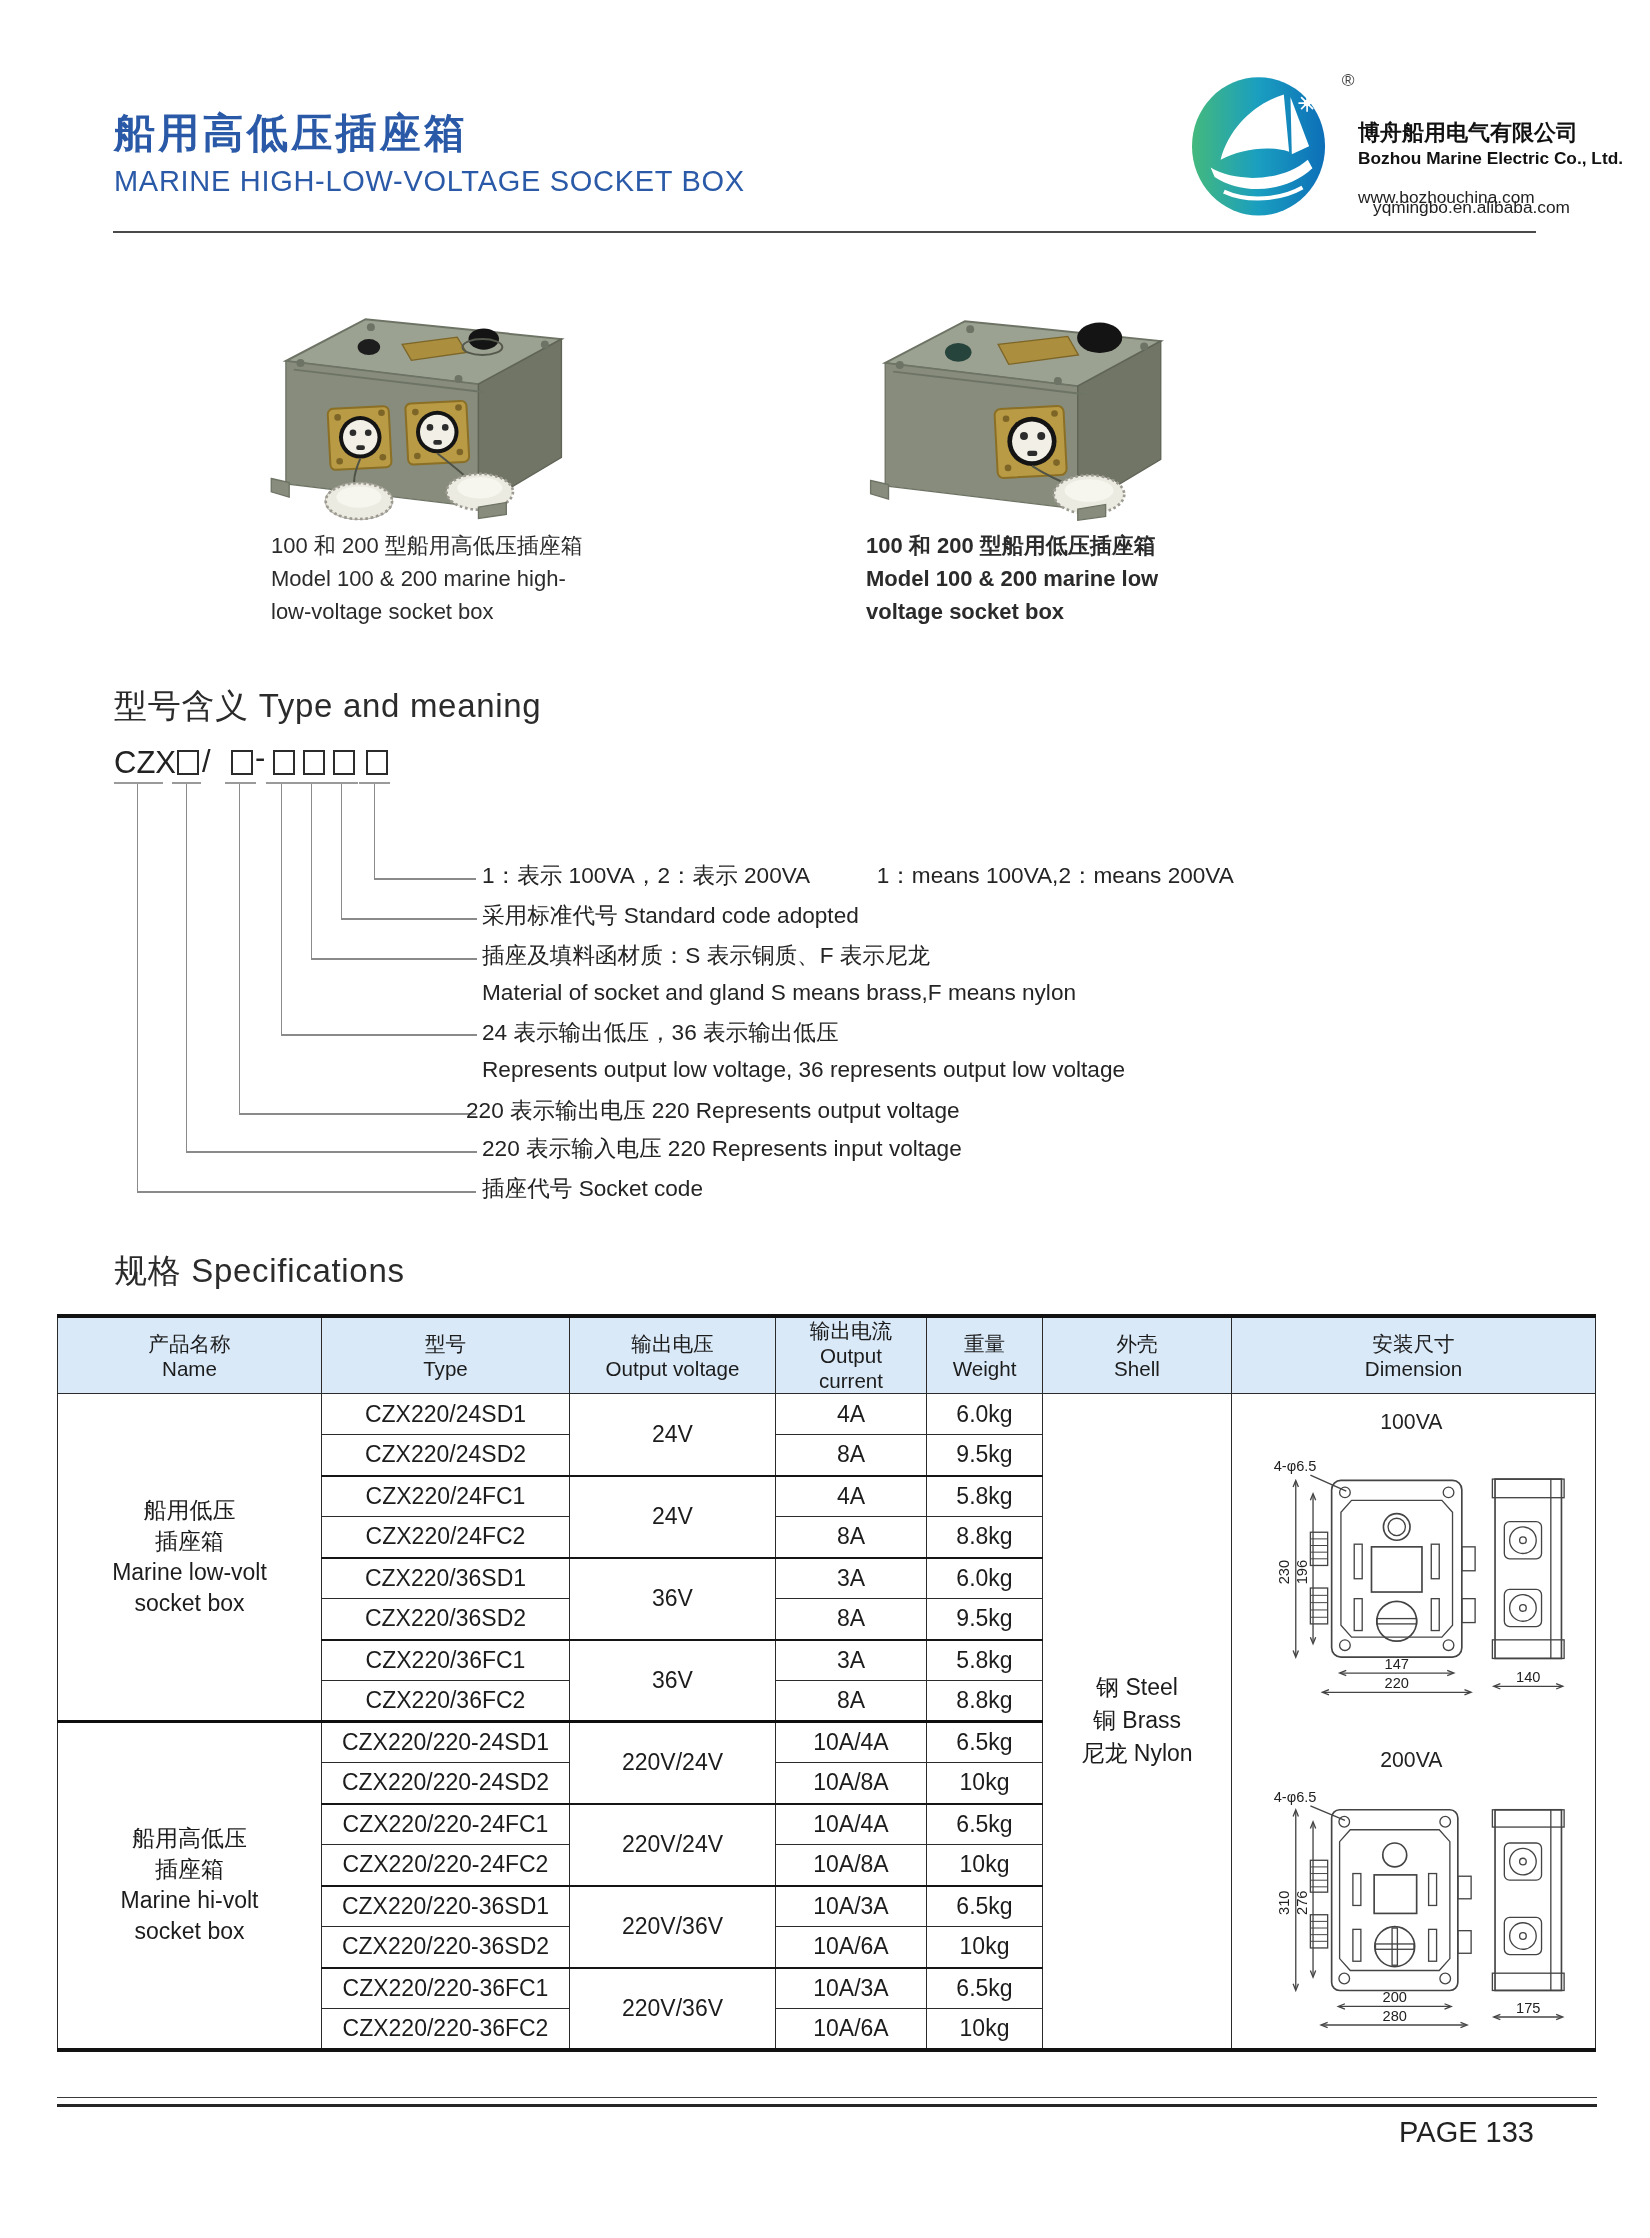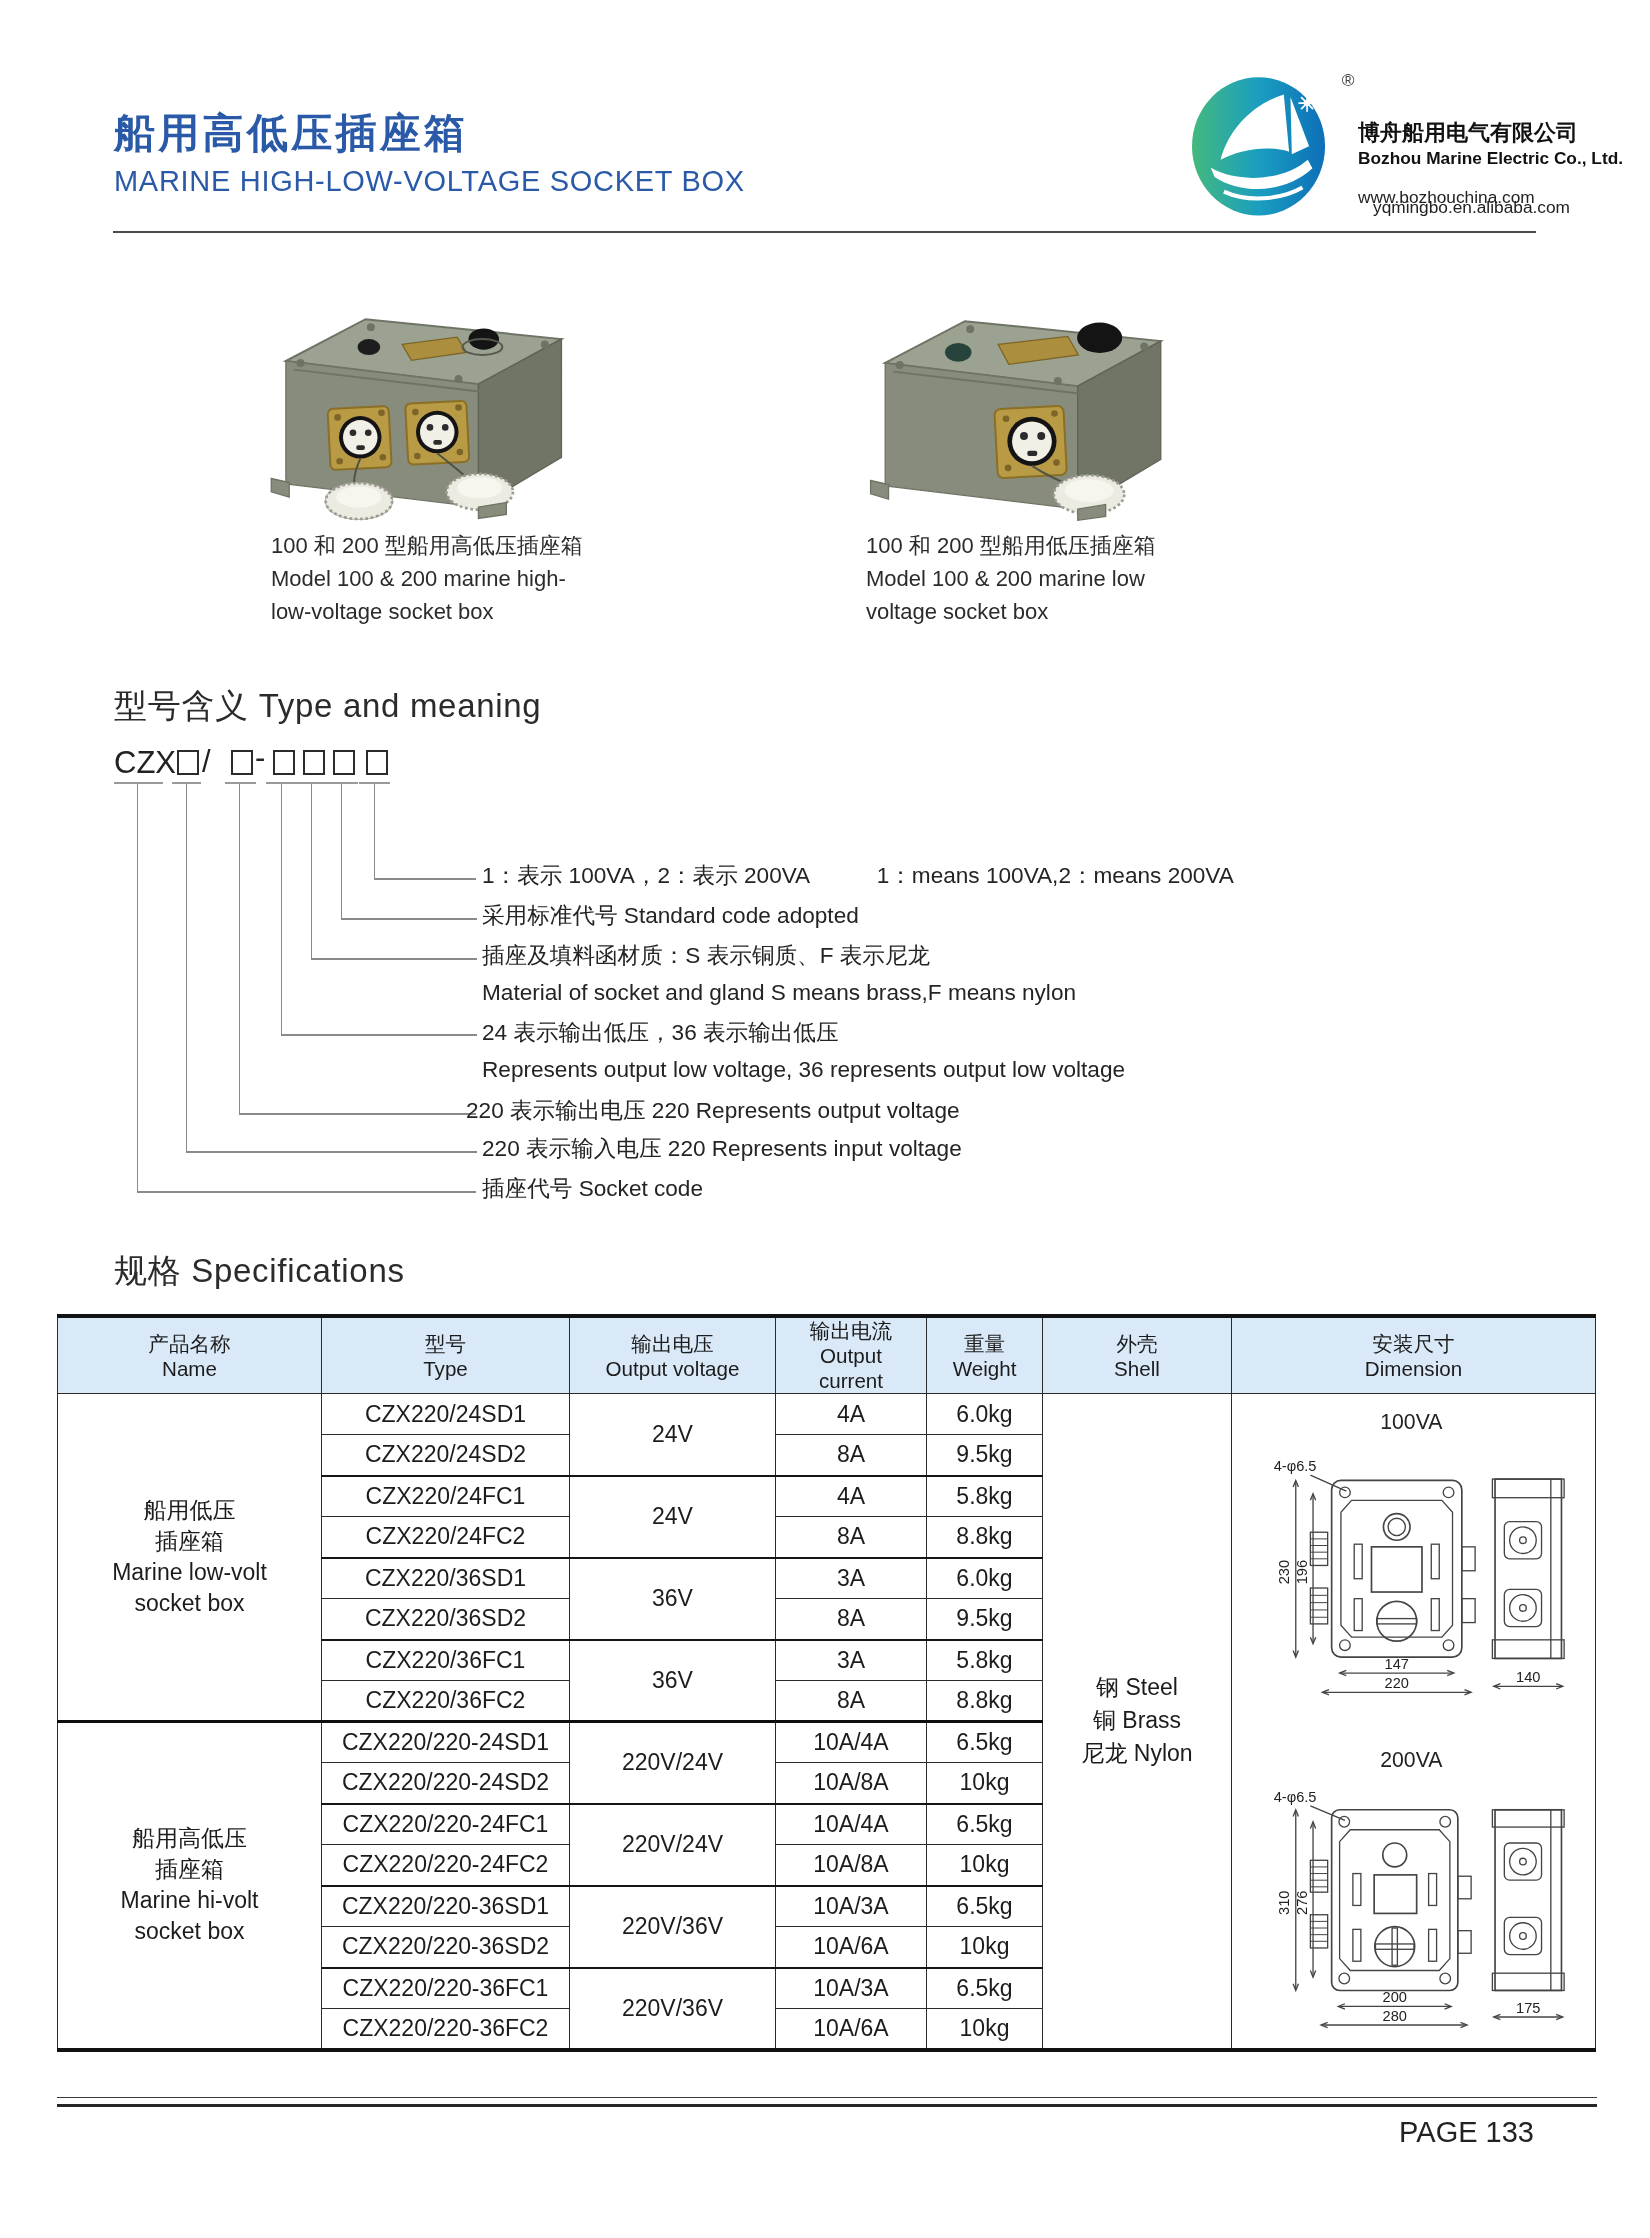--- a/index.html
+++ b/index.html
@@ -156,21 +156,21 @@
       <ellipse cx="352" cy="326" rx="53" ry="29" fill="#ecebe2" stroke="#9d9b91" stroke-width="4" stroke-dasharray="4 4"></ellipse>
       <ellipse cx="352" cy="320" rx="37" ry="17" fill="#f6f5ee"></ellipse>
       <polygon points="23,305 50,311 50,333 23,325" fill="#878c7c" stroke="#6e7465" stroke-width="2"></polygon>
       <polygon points="335,348 377,341 377,359 335,365" fill="#878c7c" stroke="#6e7465" stroke-width="2"></polygon>
     </svg>
   </div>
 
   <div class="abs caption ml" style="left:271px;top:529px;">100 和 200 型船用高低压插座箱
 Model 100 &amp; 200 marine high-
 low-voltage socket box</div>
-  <div class="abs caption ml" style="left:866px;top:529px;">100 和 200 型船用低压插座箱
+  <div class="abs caption ml" style="left:866px;top:529px;font-weight:bold;">100 和 200 型船用低压插座箱
 Model 100 &amp; 200 marine low
 voltage socket box</div>
 
   <div class="abs sect" style="left:114px;top:684px;">型号含义 Type and meaning</div>
 
   <div class="abs code-txt" style="left:114px;top:745px;">CZX</div>
   <div class="abs code-box" style="left:177px;top:750px;"></div>
   <div class="abs code-txt" style="left:202px;top:744px;">/</div>
   <div class="abs code-box" style="left:231px;top:750px;"></div>
   <div class="abs code-txt" style="left:255px;top:740px;">-</div>

